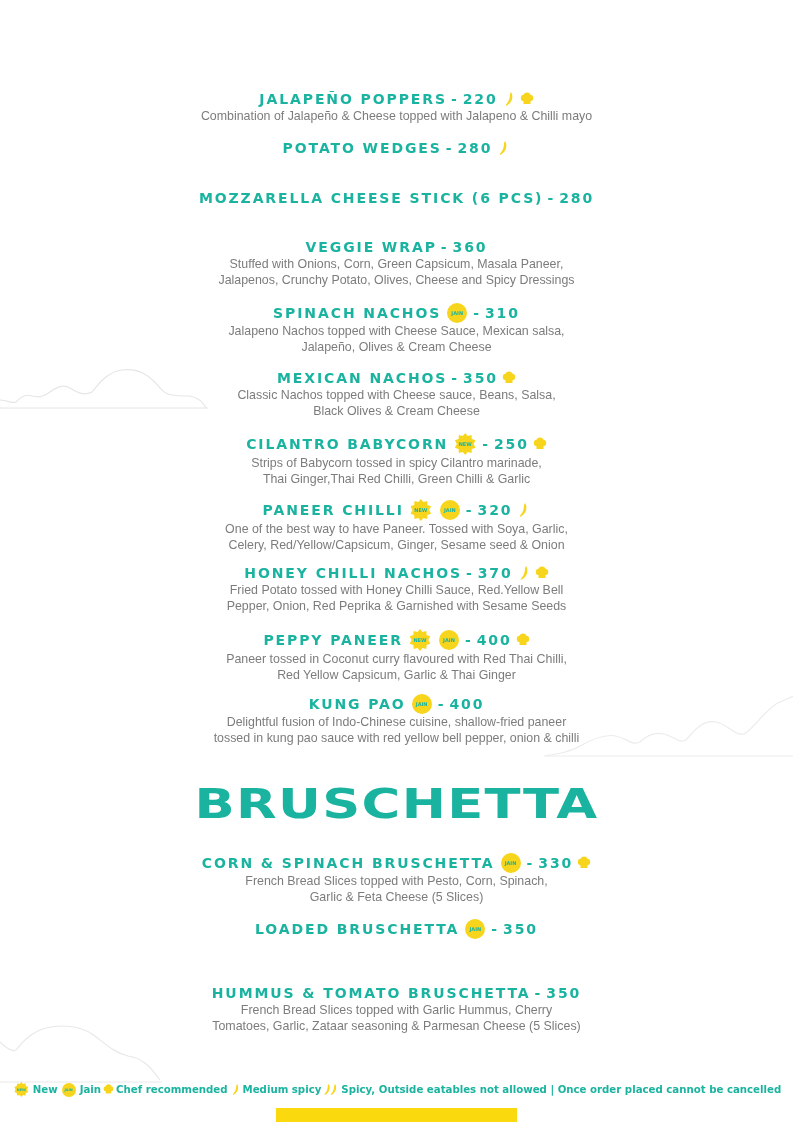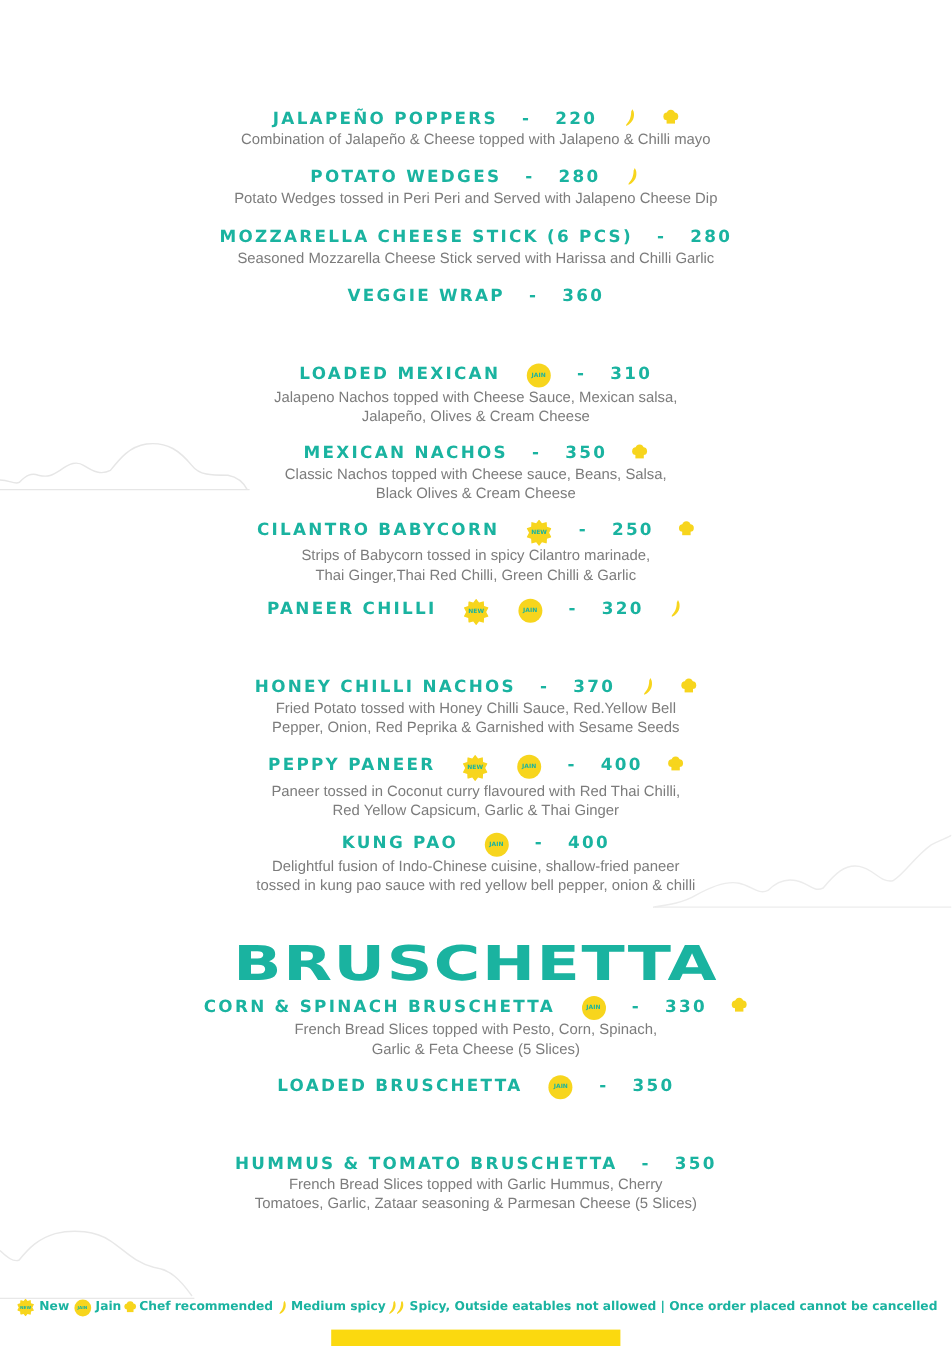--- a/index.html
+++ b/index.html
@@ -14,21 +14,22 @@
   .item { margin: 0 auto; }
   .item-title {
     font-family: "DejaVu Sans", sans-serif;
     font-weight: bold;
     font-size: 14px;
     letter-spacing: 1.9px;
     color: #1ab3a0;
     line-height: 18px;
     white-space: nowrap;
     display: inline-flex;
-    gap: 20px;
+    align-items: center;
+    gap: 4px;
   }
   .item-desc {
     font-family: "Liberation Sans", sans-serif;
     font-size: 12.4px;
     color: #7c7c7c;
     line-height: 16px;
     white-space: pre-line;
   }
 
   .badge {
@@ -119,43 +120,43 @@
 
     <div class="item" style="height:50px">
       <div class="item-title">
         <span>POTATO WEDGES</span>
           <span>-</span>
           <span>280</span>
         <svg class="ico" viewBox="0 0 14 16">
             <path d="M9 1 L10 3 C11 7 10 12 4 15 C3 14 6 12 7 9 C8 6 8 4 8 3 Z" fill="#f7d51d"></path>
           </svg>
       </div>
-      <div class="item-desc">Potato Wedges tossed in Peri Peri and Served with Jalapeno Cheese Dip</div>
     </div>
 
     <div class="item" style="height:49px">
       <div class="item-title">
         <span>MOZZARELLA CHEESE STICK (6 PCS)</span>
           <span>-</span>
           <span>280</span>
       </div>
-      <div class="item-desc">Seasoned Mozzarella Cheese Stick served with Harissa and Chilli Garlic</div>
     </div>
 
     <div class="item" style="height:65px">
       <div class="item-title">
         <span>VEGGIE WRAP</span>
           <span>-</span>
           <span>360</span>
       </div>
+      <div class="item-desc">Stuffed with Onions, Corn, Green Capsicum, Masala Paneer,
+Jalapenos, Crunchy Potato, Olives, Cheese and Spicy Dressings</div>
     </div>
 
     <div class="item" style="height:66px">
       <div class="item-title">
-        <span>LOADED MEXICAN</span>
+        <span>SPINACH NACHOS</span>
         <span class="badge">JAIN</span>
         <span>-</span>
           <span>310</span>
       </div>
       <div class="item-desc">Jalapeno Nachos topped with Cheese Sauce, Mexican salsa,
 Jalapeño, Olives &amp; Cream Cheese</div>
     </div>
 
     <div class="item" style="height:64px">
       <div class="item-title">
@@ -194,20 +195,22 @@
       <div class="item-title">
         <span>PANEER CHILLI</span>
         <span class="badge new">NEW</span>
         <span class="badge">JAIN</span>
         <span>-</span>
           <span>320</span>
         <svg class="ico" viewBox="0 0 14 16">
             <path d="M9 1 L10 3 C11 7 10 12 4 15 C3 14 6 12 7 9 C8 6 8 4 8 3 Z" fill="#f7d51d"></path>
           </svg>
       </div>
+      <div class="item-desc">One of the best way to have Paneer. Tossed with Soya, Garlic,
+Celery, Red/Yellow/Capsicum, Ginger, Sesame seed &amp; Onion</div>
     </div>
 
     <div class="item" style="height:65px">
       <div class="item-title">
         <span>HONEY CHILLI NACHOS</span>
           <span>-</span>
           <span>370</span>
         <svg class="ico" viewBox="0 0 14 16">
             <path d="M9 1 L10 3 C11 7 10 12 4 15 C3 14 6 12 7 9 C8 6 8 4 8 3 Z" fill="#f7d51d"></path>
           </svg>
@@ -247,21 +250,21 @@
         <span>-</span>
           <span>400</span>
       </div>
       <div class="item-desc">Delightful fusion of Indo-Chinese cuisine, shallow-fried paneer
 tossed in kung pao sauce with red yellow bell pepper, onion &amp; chilli</div>
     </div>
   </div>
 
   <div class="section-heading">BRUSCHETTA</div>
 
-  <div class="menu-list" style="top:830px">
+  <div class="menu-list" style="top:853px">
 
     <div class="item" style="height:66px">
       <div class="item-title">
         <span>CORN &amp; SPINACH BRUSCHETTA</span>
         <span class="badge">JAIN</span>
         <span>-</span>
           <span>330</span>
         <svg class="ico" viewBox="0 0 14 16">
             <circle cx="4" cy="7" r="3.2" fill="#f7d51d"></circle>
             <circle cx="10" cy="7" r="3.2" fill="#f7d51d"></circle>

